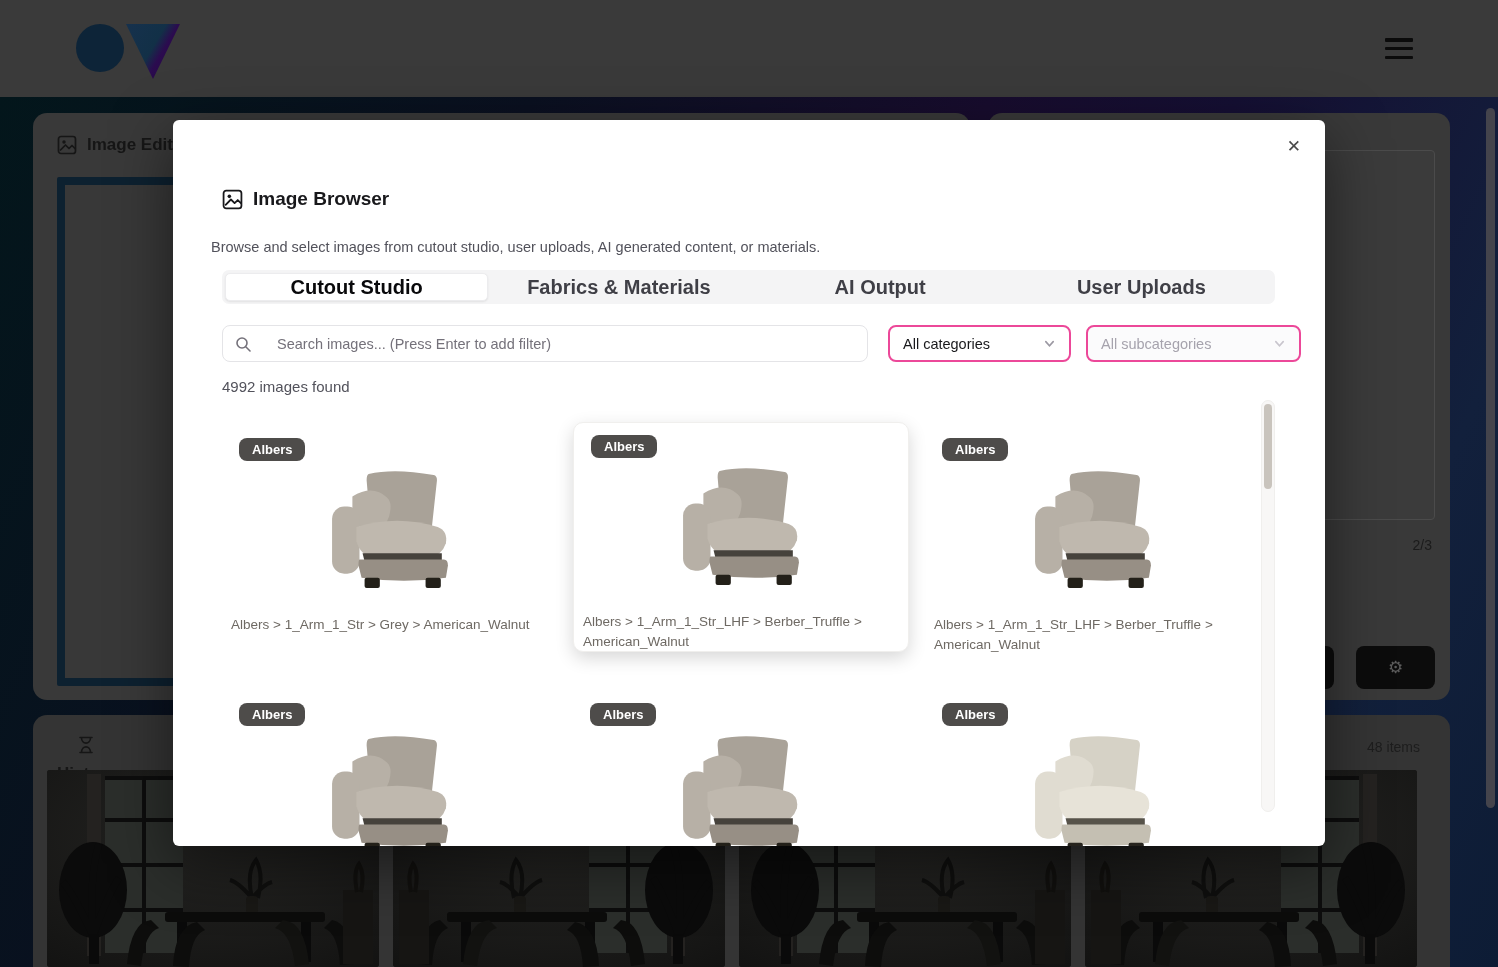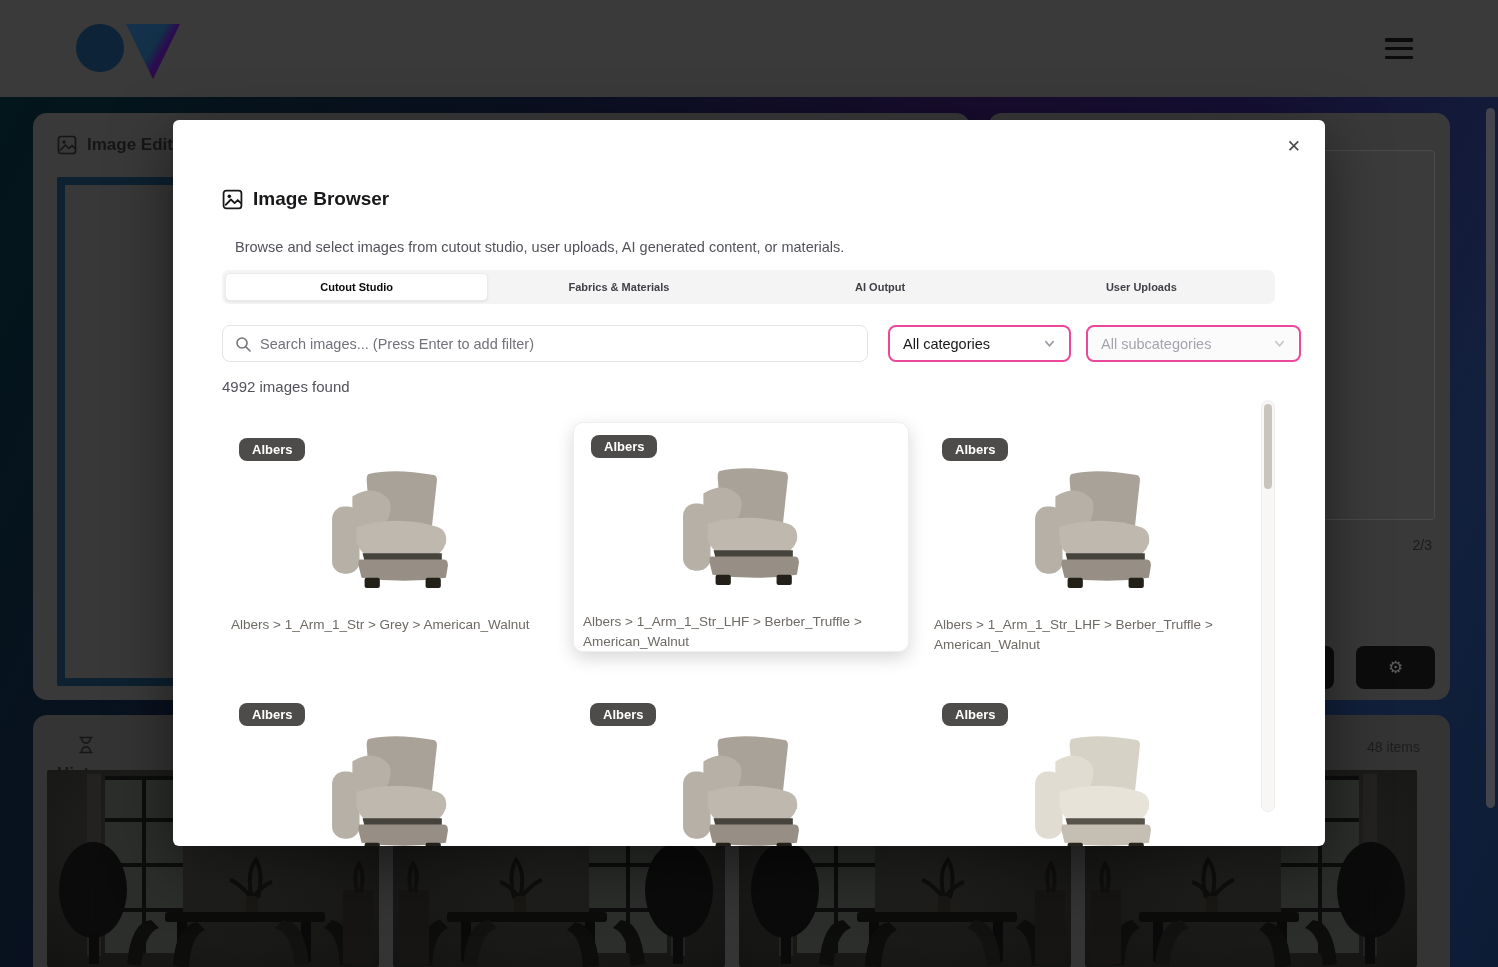--- a/index.html
+++ b/index.html
@@ -38,27 +38,27 @@
 
   
   .outer-scrollbar { right:1px; top:100px; width:13px; height:860px; }
   .outer-scrollbar .thumb-bar { position:absolute; left:2px; top:8px; width:9px; height:700px; background:#44444c; border-radius:5px; }
 
   
   .modal { left:173px; top:120px; width:1152px; height:726px; background:#ffffff; border-radius:6px;
     box-shadow:0 18px 60px rgba(0,0,0,.5); overflow:hidden; }
   .modal-close { position:absolute; right:18px; top:12px; font-size:17px; color:#4b4b4b; background:none; border:none; cursor:pointer; line-height:1; padding:6px; }
   .modal-title { position:absolute; left:49px; top:68px; display:flex; align-items:center; gap:10px; font-size:19px; font-weight:700; color:#18181b; }
-  .modal-desc { position:absolute; left:62px; top:119px; font-size:14.5px; color:#52525b; }
+  .modal-desc { position:absolute; left:38px; top:119px; font-size:14.5px; color:#52525b; }
 
   .tabs { position:absolute; left:49px; top:150px; width:1053px; height:34px; background:#f4f4f5; border-radius:7px; display:flex; padding:3px; }
-  .tab { flex:1; display:flex; align-items:center; justify-content:center; font-size:11px; font-weight:600; color:#3f3f46; border-radius:5px; cursor:pointer; }
+  .tab { flex:1; display:flex; align-items:center; justify-content:center; font-size:20px; font-weight:600; color:#3f3f46; border-radius:5px; cursor:pointer; }
   .tab.active { background:#ffffff; color:#09090b; box-shadow:0 1px 2px rgba(0,0,0,.08); border:1px solid #ececee; }
 
-  .search-box { position:absolute; left:49px; top:205px; width:646px; height:37px; border:1px solid #e4e4e7; border-radius:8px; display:flex; align-items:center; padding:0 12px; gap:9px; background:#fff; }
+  .search-box { position:absolute; left:49px; top:205px; width:646px; height:37px; border:1px solid #e4e4e7; border-radius:8px; display:flex; align-items:center; padding:0 12px; gap:26px; background:#fff; }
   .search-box input { border:none; outline:none; flex:1; font-size:14.5px; color:#18181b; font-family:"Liberation Sans",sans-serif; background:transparent; }
   .search-box input::placeholder { color:#74717a; }
 
   .select { position:absolute; top:205px; height:37px; border:2px solid #ec4899; border-radius:8px; display:flex; align-items:center; justify-content:space-between; padding:0 13px; font-size:14.5px; cursor:pointer; background:#fff; }
   .select-cat { left:715px; width:183px; color:#18181b; }
   .select-sub { left:913px; width:215px; color:#a6a3ad; background:#fbfbfc; cursor:default; }
 
   .results-count { position:absolute; left:49px; top:258px; font-size:15px; color:#52525b; }
 
   .grid-clip { position:absolute; left:40px; top:278px; width:1040px; height:448px; overflow:hidden; }

